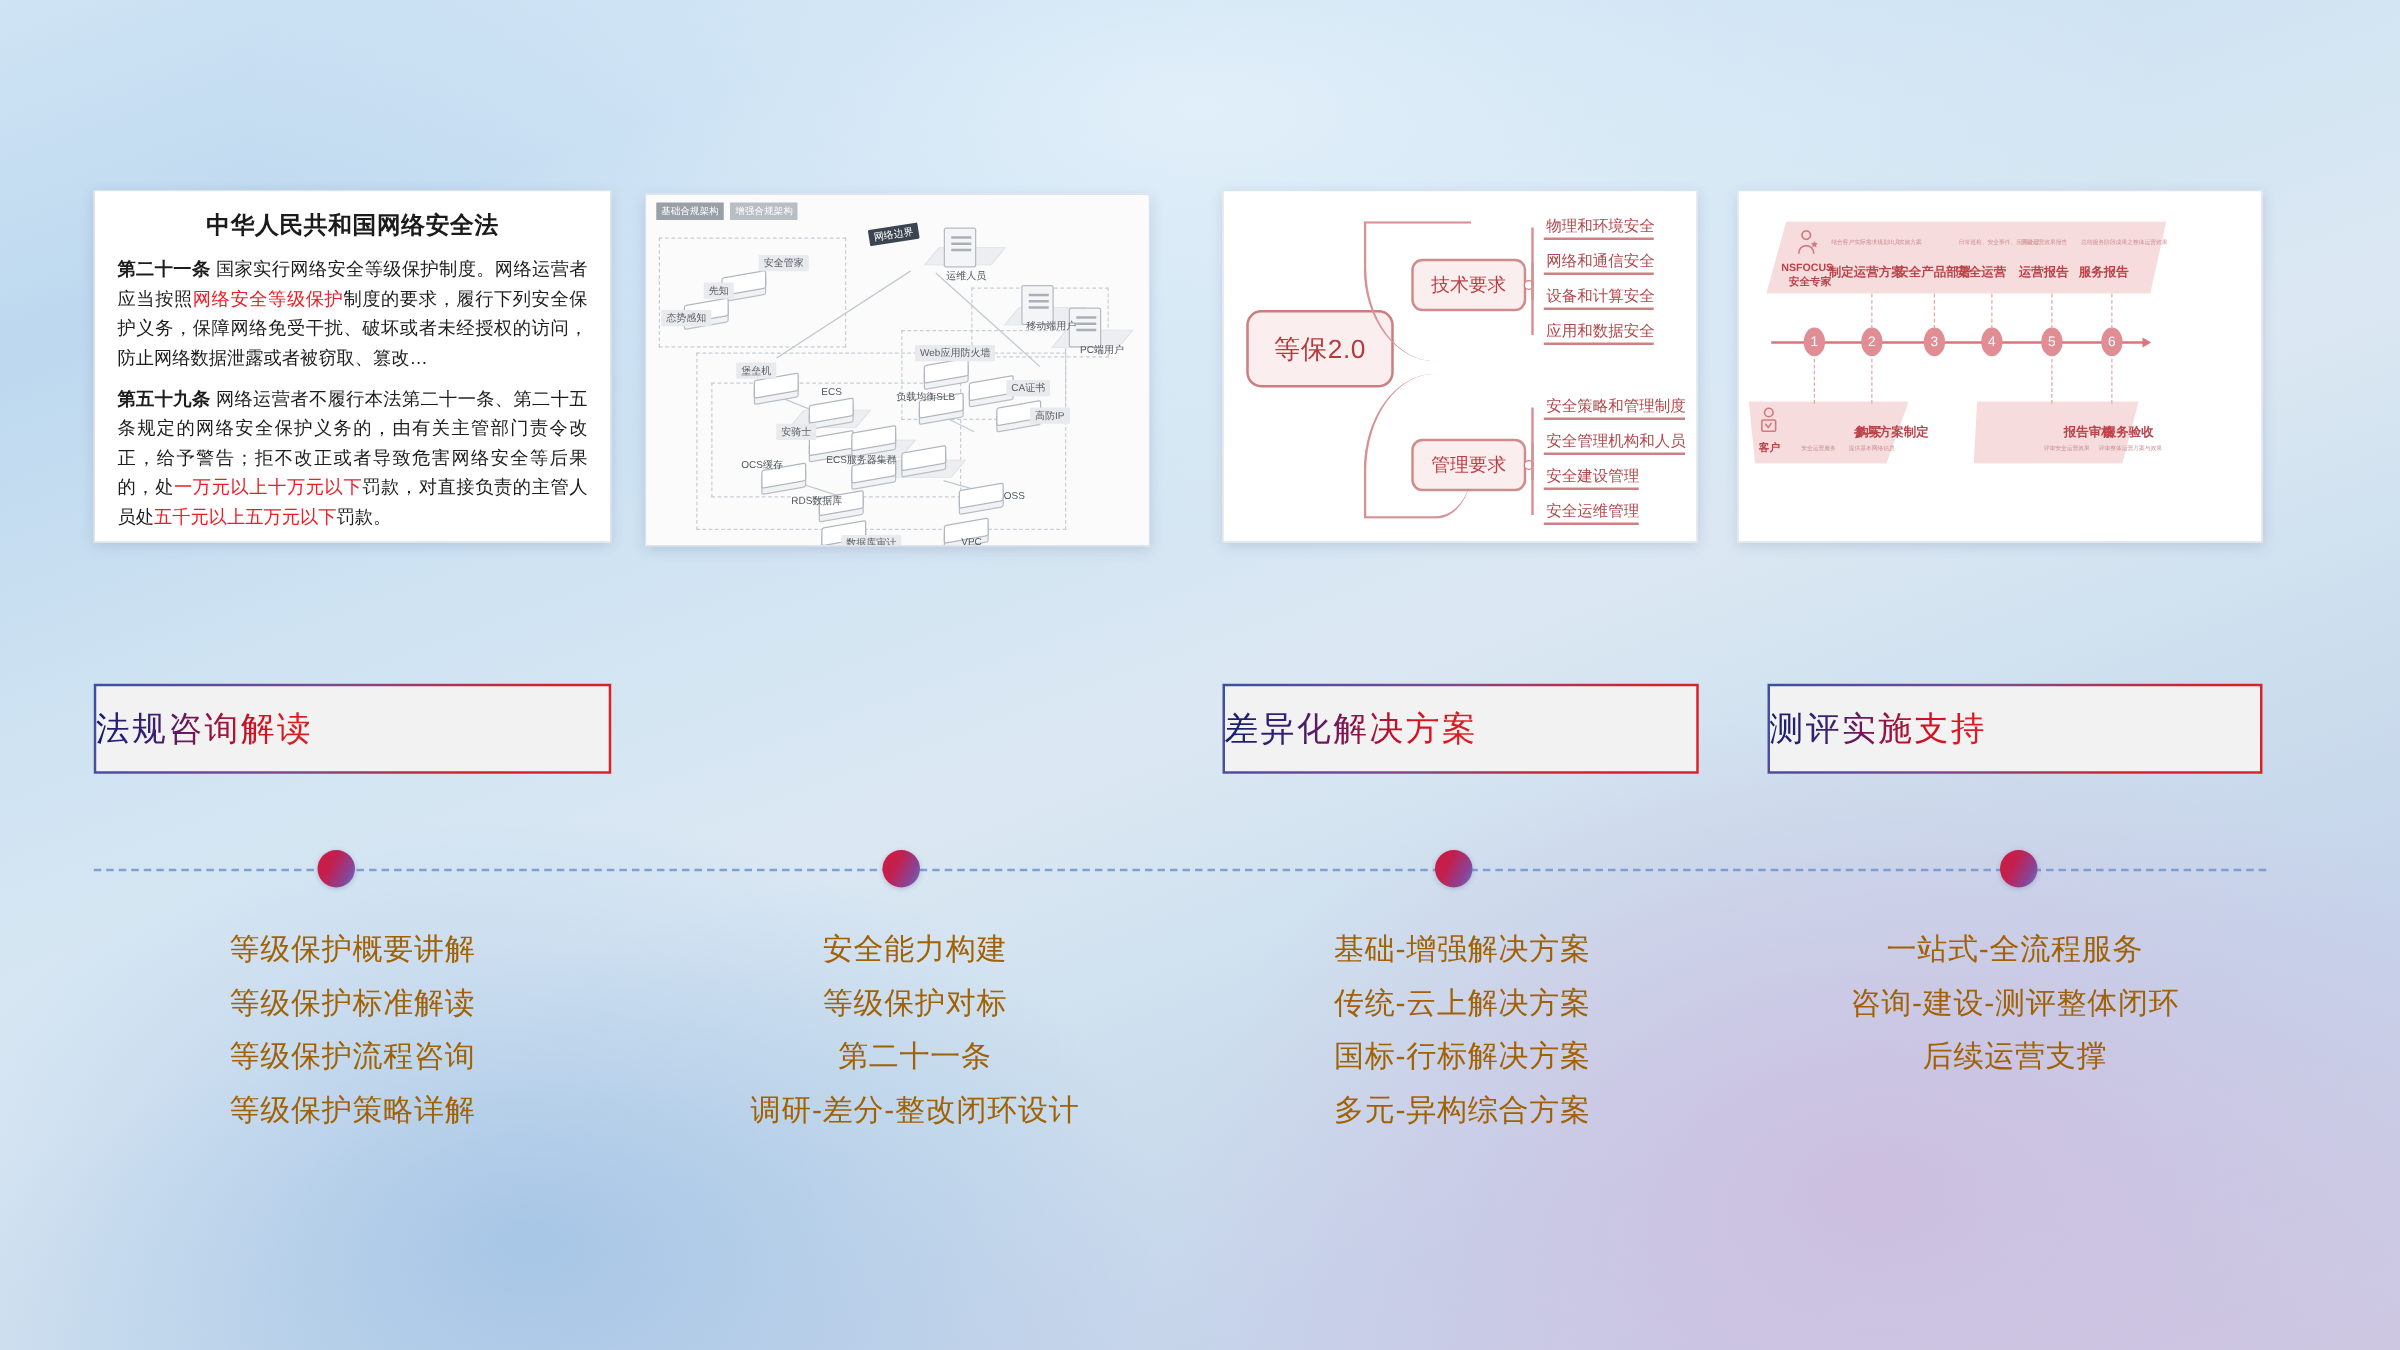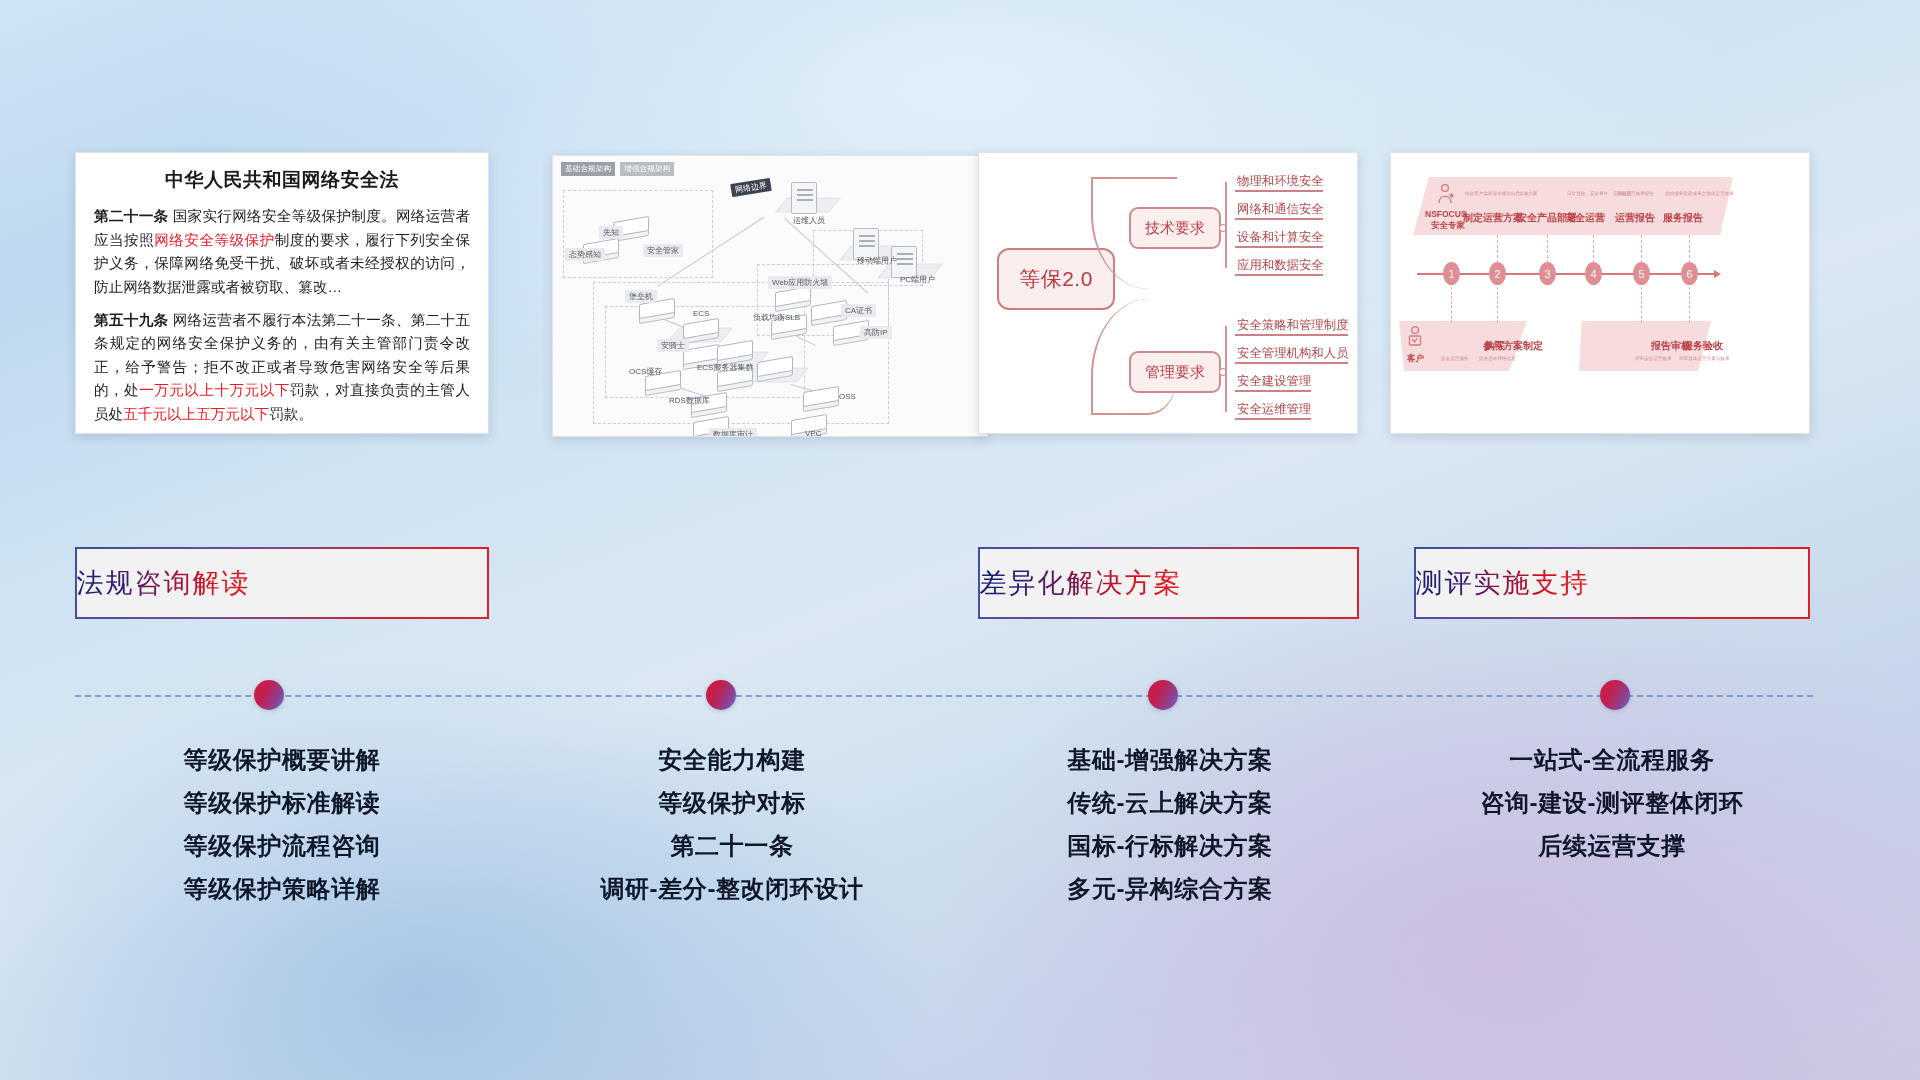--- a/index.html
+++ b/index.html
@@ -159,38 +159,38 @@
   }
   .tl-dot {
     position:absolute; width:30px; height:30px; border-radius:50%;
     background:linear-gradient(118deg,#d01a3c 0%,#c12050 38%,#8a4396 75%,#6b73c4 100%);
     box-shadow:0 1px 4px rgba(60,60,110,.25);
   }
 
   
   .col { position:absolute; text-align:center; }
   .bullet {
-    font-size:24px; color:#0f172a; line-height:1;
-    margin-bottom:19px; white-space:nowrap; letter-spacing:.6px;font-weight:bold;
+    font-size:24px; color:#a16207; line-height:1;
+    margin-bottom:19px; white-space:nowrap; letter-spacing:.6px;
   }
 </style>
 </head>
 <body>
 
 <div id="stage">
 
   <div class="card law" style="left:75px;top:152px;width:414px;height:282px;">
     <div class="law-title">中华人民共和国网络安全法</div>
     <div id="law-body">
         <div class="law-p"><b>第二十一条</b><span> 国家实行网络安全等级保护制度。网络运营者应当按照</span><span class="hl">网络安全等级保护</span><span>制度的要求，履行下列安全保护义务，保障网络免受干扰、破坏或者未经授权的访问，防止网络数据泄露或者被窃取、篡改…</span></div>
         <div class="law-p"><b>第五十九条</b><span>  网络运营者不履行本法第二十一条、第二十五条规定的网络安全保护义务的，由有关主管部门责令改正，给予警告；拒不改正或者导致危害网络安全等后果的，处</span><span class="hl">一万元以上十万元以下</span><span>罚款，对直接负责的主管人员处</span><span class="hl">五千元以上五万元以下</span><span>罚款。</span></div>
       </div>
   </div>
 
-  <div class="card arch" style="left:552px;top:155px;width:436px;height:282px;padding-left:46px;">
+  <div class="card arch" style="left:516px;top:155px;width:404px;height:282px;padding-left:46px;">
     <div class="arch-tabs">
       <div class="arch-tab">基础合规架构</div>
       <div class="arch-tab alt">增强合规架构</div>
     </div>
 
     <div class="zone" style="left:10px;top:34px;width:150px;height:88px;"></div>
     <div class="zone" style="left:40px;top:126px;width:296px;height:142px;"></div>
     <div class="zone" style="left:52px;top:150px;width:200px;height:92px;"></div>
     <div class="zone" style="left:204px;top:108px;width:132px;height:72px;"></div>
     <div class="zone" style="left:260px;top:74px;width:110px;height:56px;"></div>
@@ -266,21 +266,21 @@
       </div>
     <div class="node" style="left:250px;top:232px;">
         <div class="cyl"></div>
       </div>
     <div class="node" style="left:238px;top:260px;">
         <div class="cyl"></div>
       </div>
 
     <div id="arch-labels">
         <div class="ntag dark" style="left: 178px; top: 25px; transform: rotate(-9deg);">网络边界</div>
-        <div class="ntag" style="left: 90px; top: 48px; margin-top: 40px;">安全管家</div>
+        <div class="ntag" style="left: 90px; top: 48px;">安全管家</div>
         <div class="ntag" style="left: 46px; top: 70px;">先知</div>
         <div class="ntag" style="left: 12px; top: 92px;">态势感知</div>
         <div class="ntag" style="left: 72px; top: 134px;">堡垒机</div>
         <div class="ntag plain" style="left: 236px; top: 58px;">运维人员</div>
         <div class="ntag plain" style="left: 300px; top: 98px;">移动端用户</div>
         <div class="ntag plain" style="left: 343px; top: 117px;">PC端用户</div>
         <div class="ntag" style="left: 215px; top: 120px;">Web应用防火墙</div>
         <div class="ntag" style="left: 288px; top: 148px;">CA证书</div>
         <div class="ntag" style="left: 307px; top: 170px;">高防IP</div>
         <div class="ntag plain" style="left: 136px; top: 152px;">ECS</div>

